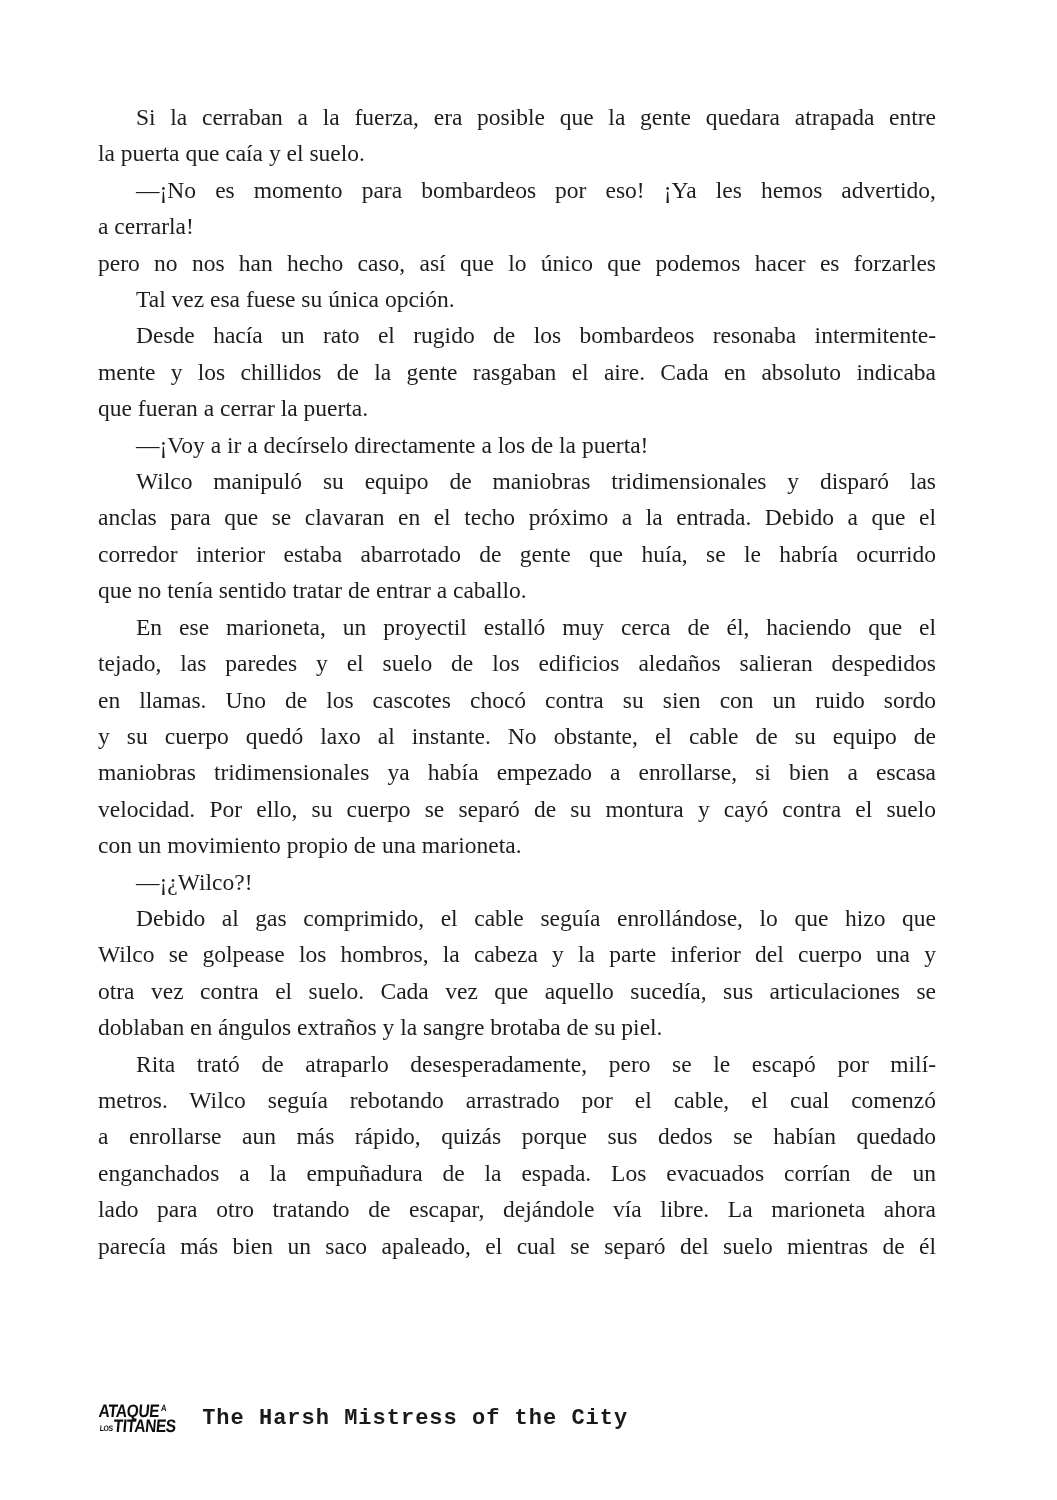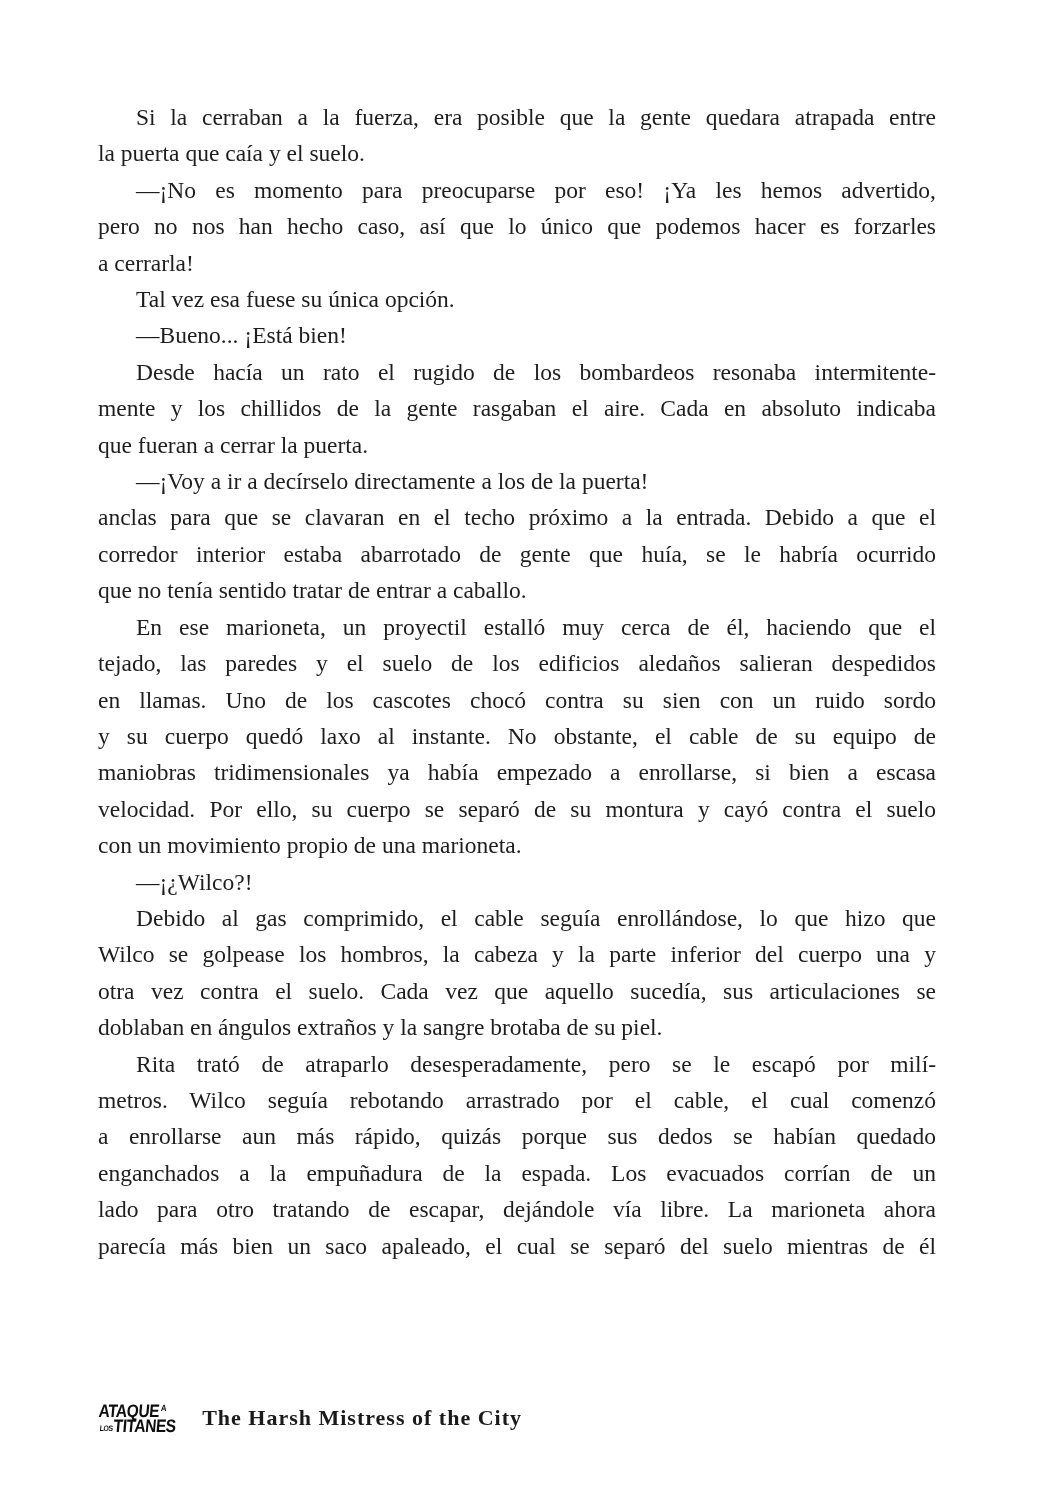--- a/index.html
+++ b/index.html
@@ -54,59 +54,57 @@
     text-transform: uppercase;
     user-select: none;
   }
   .aot-row1 { font-size: 18px; display: flex; align-items: flex-start; }
   .aot-row1 .big { font-size: 18px; }
   .aot-row1 .small-a { font-size: 9px; margin-left: 2px; margin-top: 2px; }
   .aot-row2 { font-size: 18px; display: flex; align-items: flex-end; margin-top: -3px; margin-left: 3px; }
   .aot-row2 .small-los { font-size: 8px; margin-right: 1px; margin-bottom: 2px; }
   .aot-row2 .big { font-size: 18px; }
   .series-title {
-    font-family: Liberation Serif, serif;
+    font-family: Liberation Mono, monospace;
     font-weight: bold;
     font-size: 22px;
     color: #1a1a1a;
     letter-spacing: 1px;
     white-space: nowrap;
     text-align: center;
   }
 </style>
 </head>
 <body>
 
 <div class="page">
 
   <div class="text-block">
       <div class="paragraph">
         <div class="line first">Si la cerraban a la fuerza, era posible que la gente quedara atrapada entre</div>
         <div class="line last">la puerta que caía y el suelo.</div>
       </div>
       <div class="paragraph">
-        <div class="line first">—¡No es momento para preocuparse por eso! ¡Ya les hemos advertido,</div>
+        <div class="line first">—¡No es momento para bombardeos por eso! ¡Ya les hemos advertido,</div>
+        <div class="line last">a cerrarla!</div>
         <div class="line">pero no nos han hecho caso, así que lo único que podemos hacer es forzarles</div>
-        <div class="line last">a cerrarla!</div>
       </div>
       <div class="paragraph">
         <div class="line first last">Tal vez esa fuese su única opción.</div>
-      </div>
-      <div class="paragraph">
-        <div class="line first last">—Bueno... ¡Está bien!</div>
       </div>
       <div class="paragraph">
         <div class="line first">Desde hacía un rato el rugido de los bombardeos resonaba intermitente-</div>
         <div class="line">mente y los chillidos de la gente rasgaban el aire. Cada en absoluto indicaba</div>
         <div class="line last">que fueran a cerrar la puerta.</div>
       </div>
       <div class="paragraph">
         <div class="line first last">—¡Voy a ir a decírselo directamente a los de la puerta!</div>
       </div>
       <div class="paragraph">
+        <div class="line first">Wilco manipuló su equipo de maniobras tridimensionales y disparó las</div>
         <div class="line">anclas para que se clavaran en el techo próximo a la entrada. Debido a que el</div>
         <div class="line">corredor interior estaba abarrotado de gente que huía, se le habría ocurrido</div>
         <div class="line last">que no tenía sentido tratar de entrar a caballo.</div>
       </div>
       <div class="paragraph">
         <div class="line first">En ese marioneta, un proyectil estalló muy cerca de él, haciendo que el</div>
         <div class="line">tejado, las paredes y el suelo de los edificios aledaños salieran despedidos</div>
         <div class="line">en llamas. Uno de los cascotes chocó contra su sien con un ruido sordo</div>
         <div class="line">y su cuerpo quedó laxo al instante. No obstante, el cable de su equipo de</div>
         <div class="line">maniobras tridimensionales ya había empezado a enrollarse, si bien a escasa</div>

